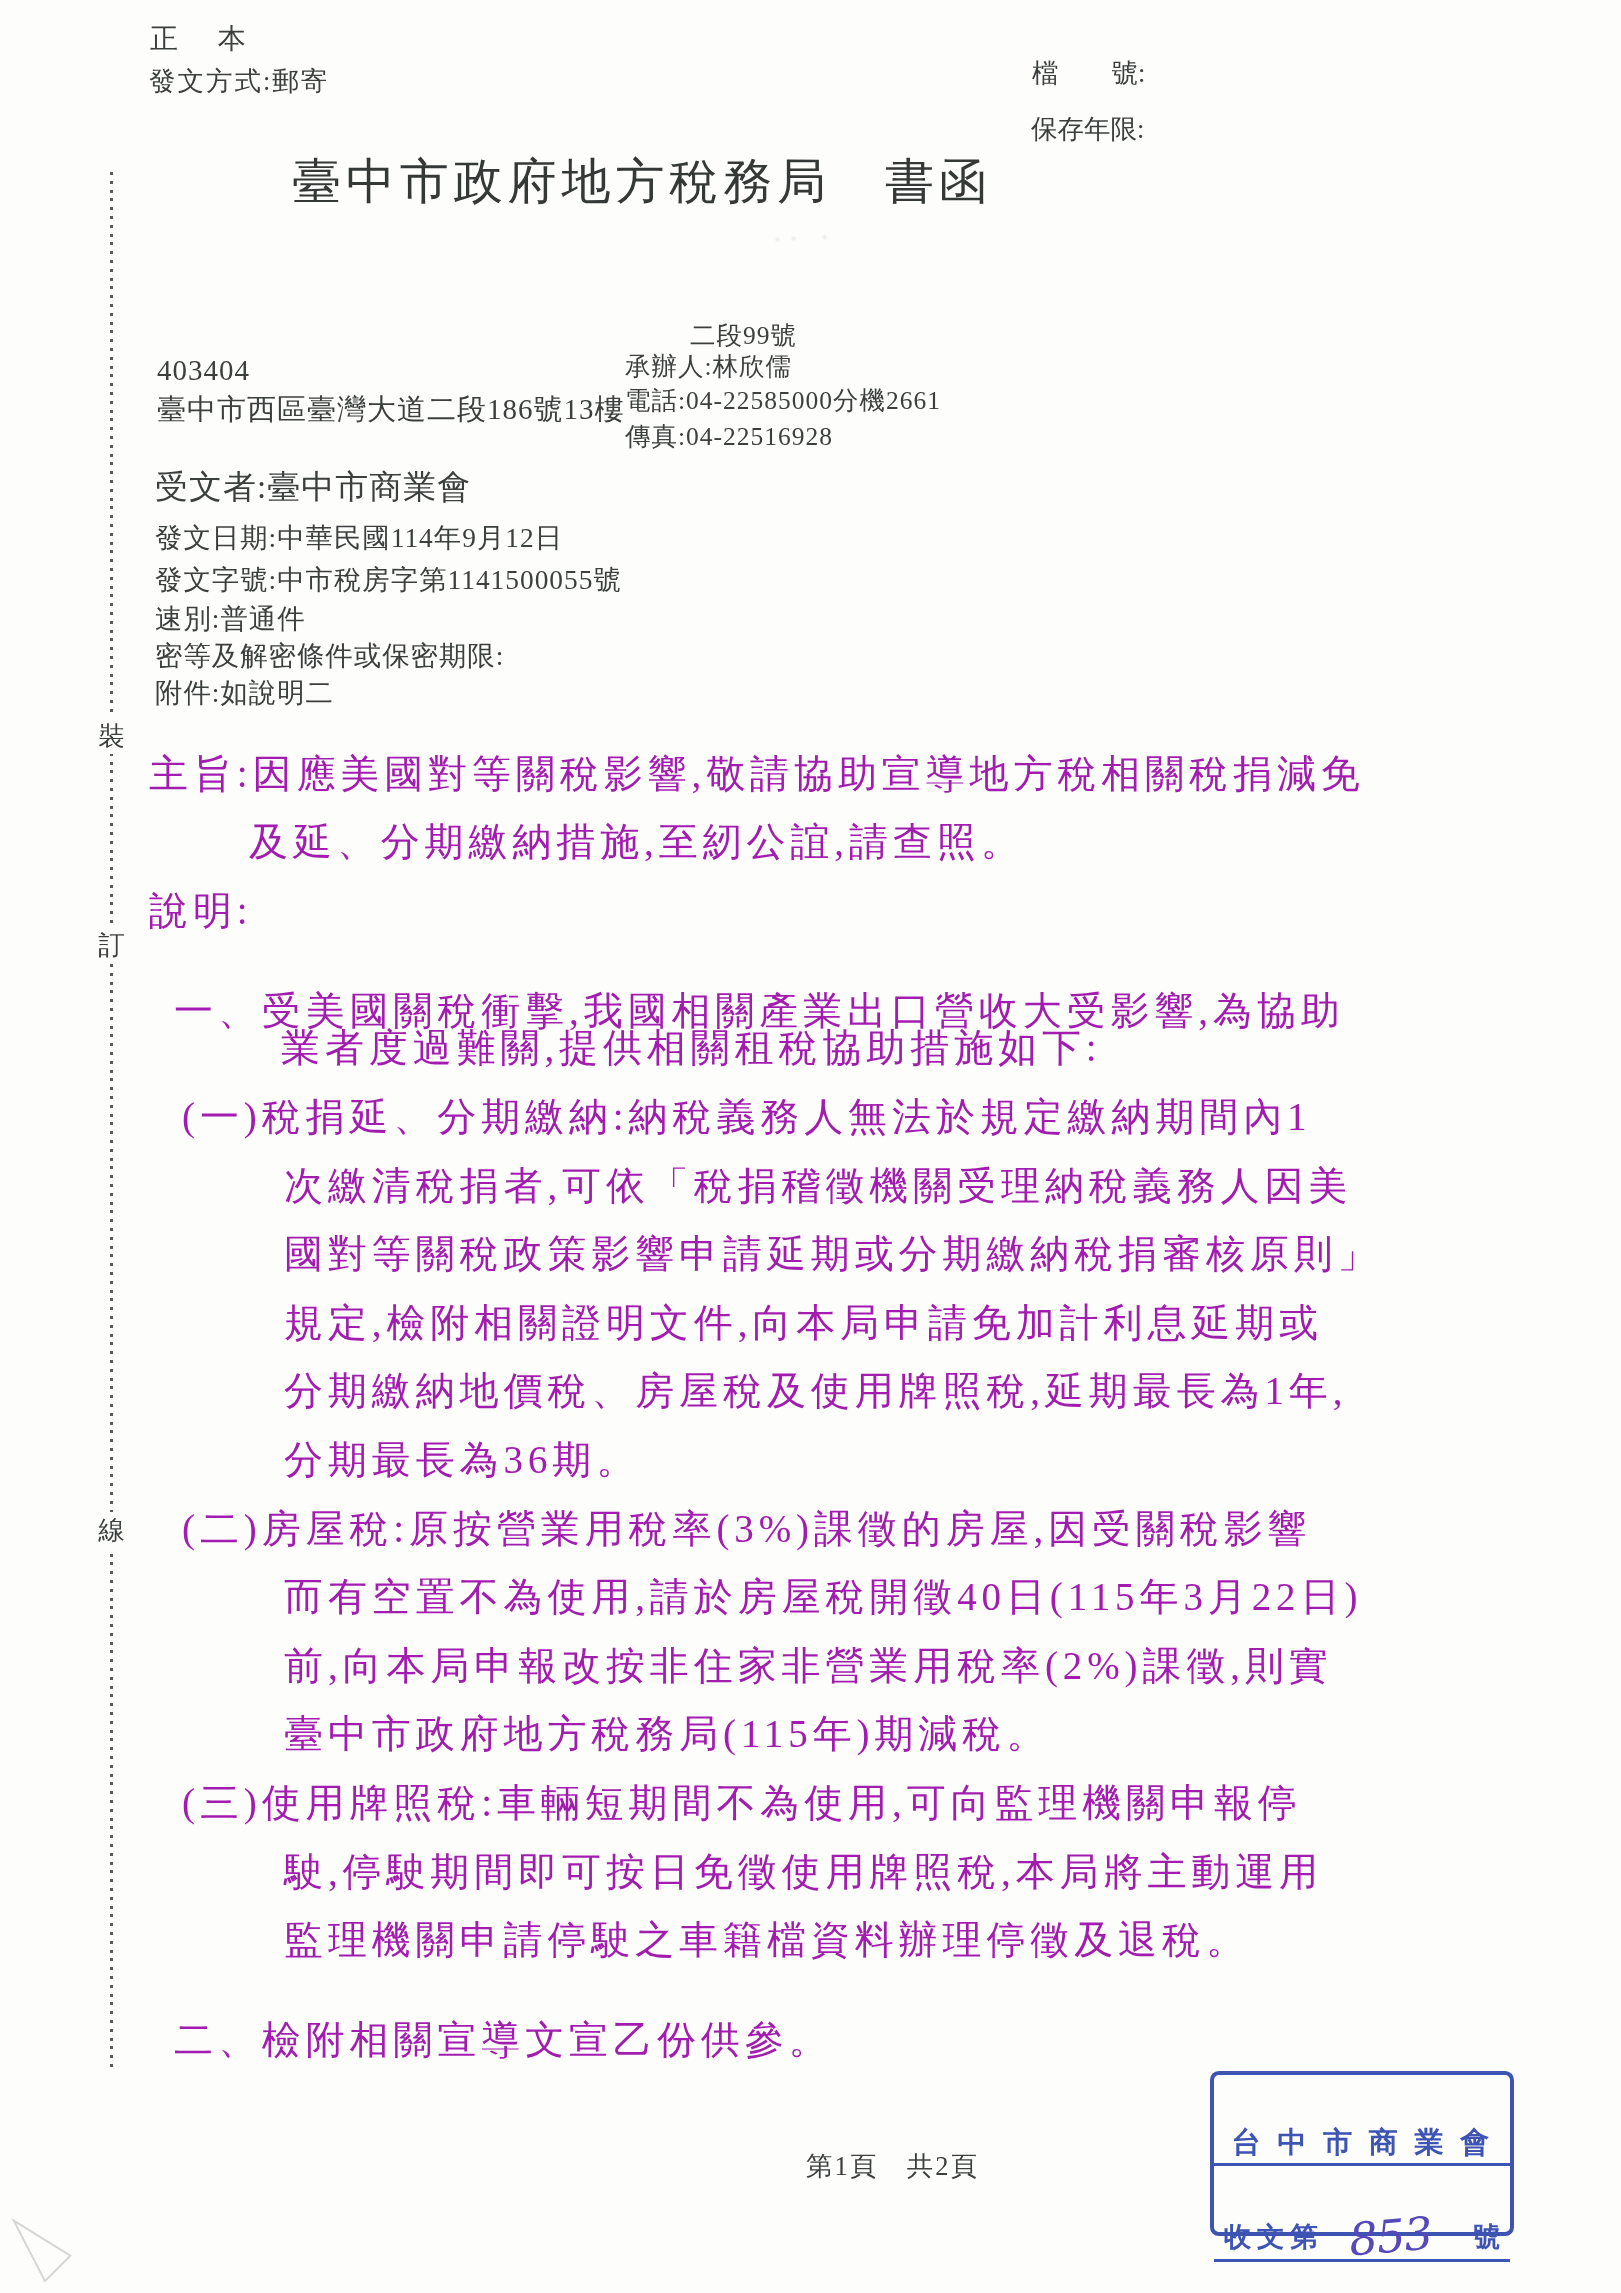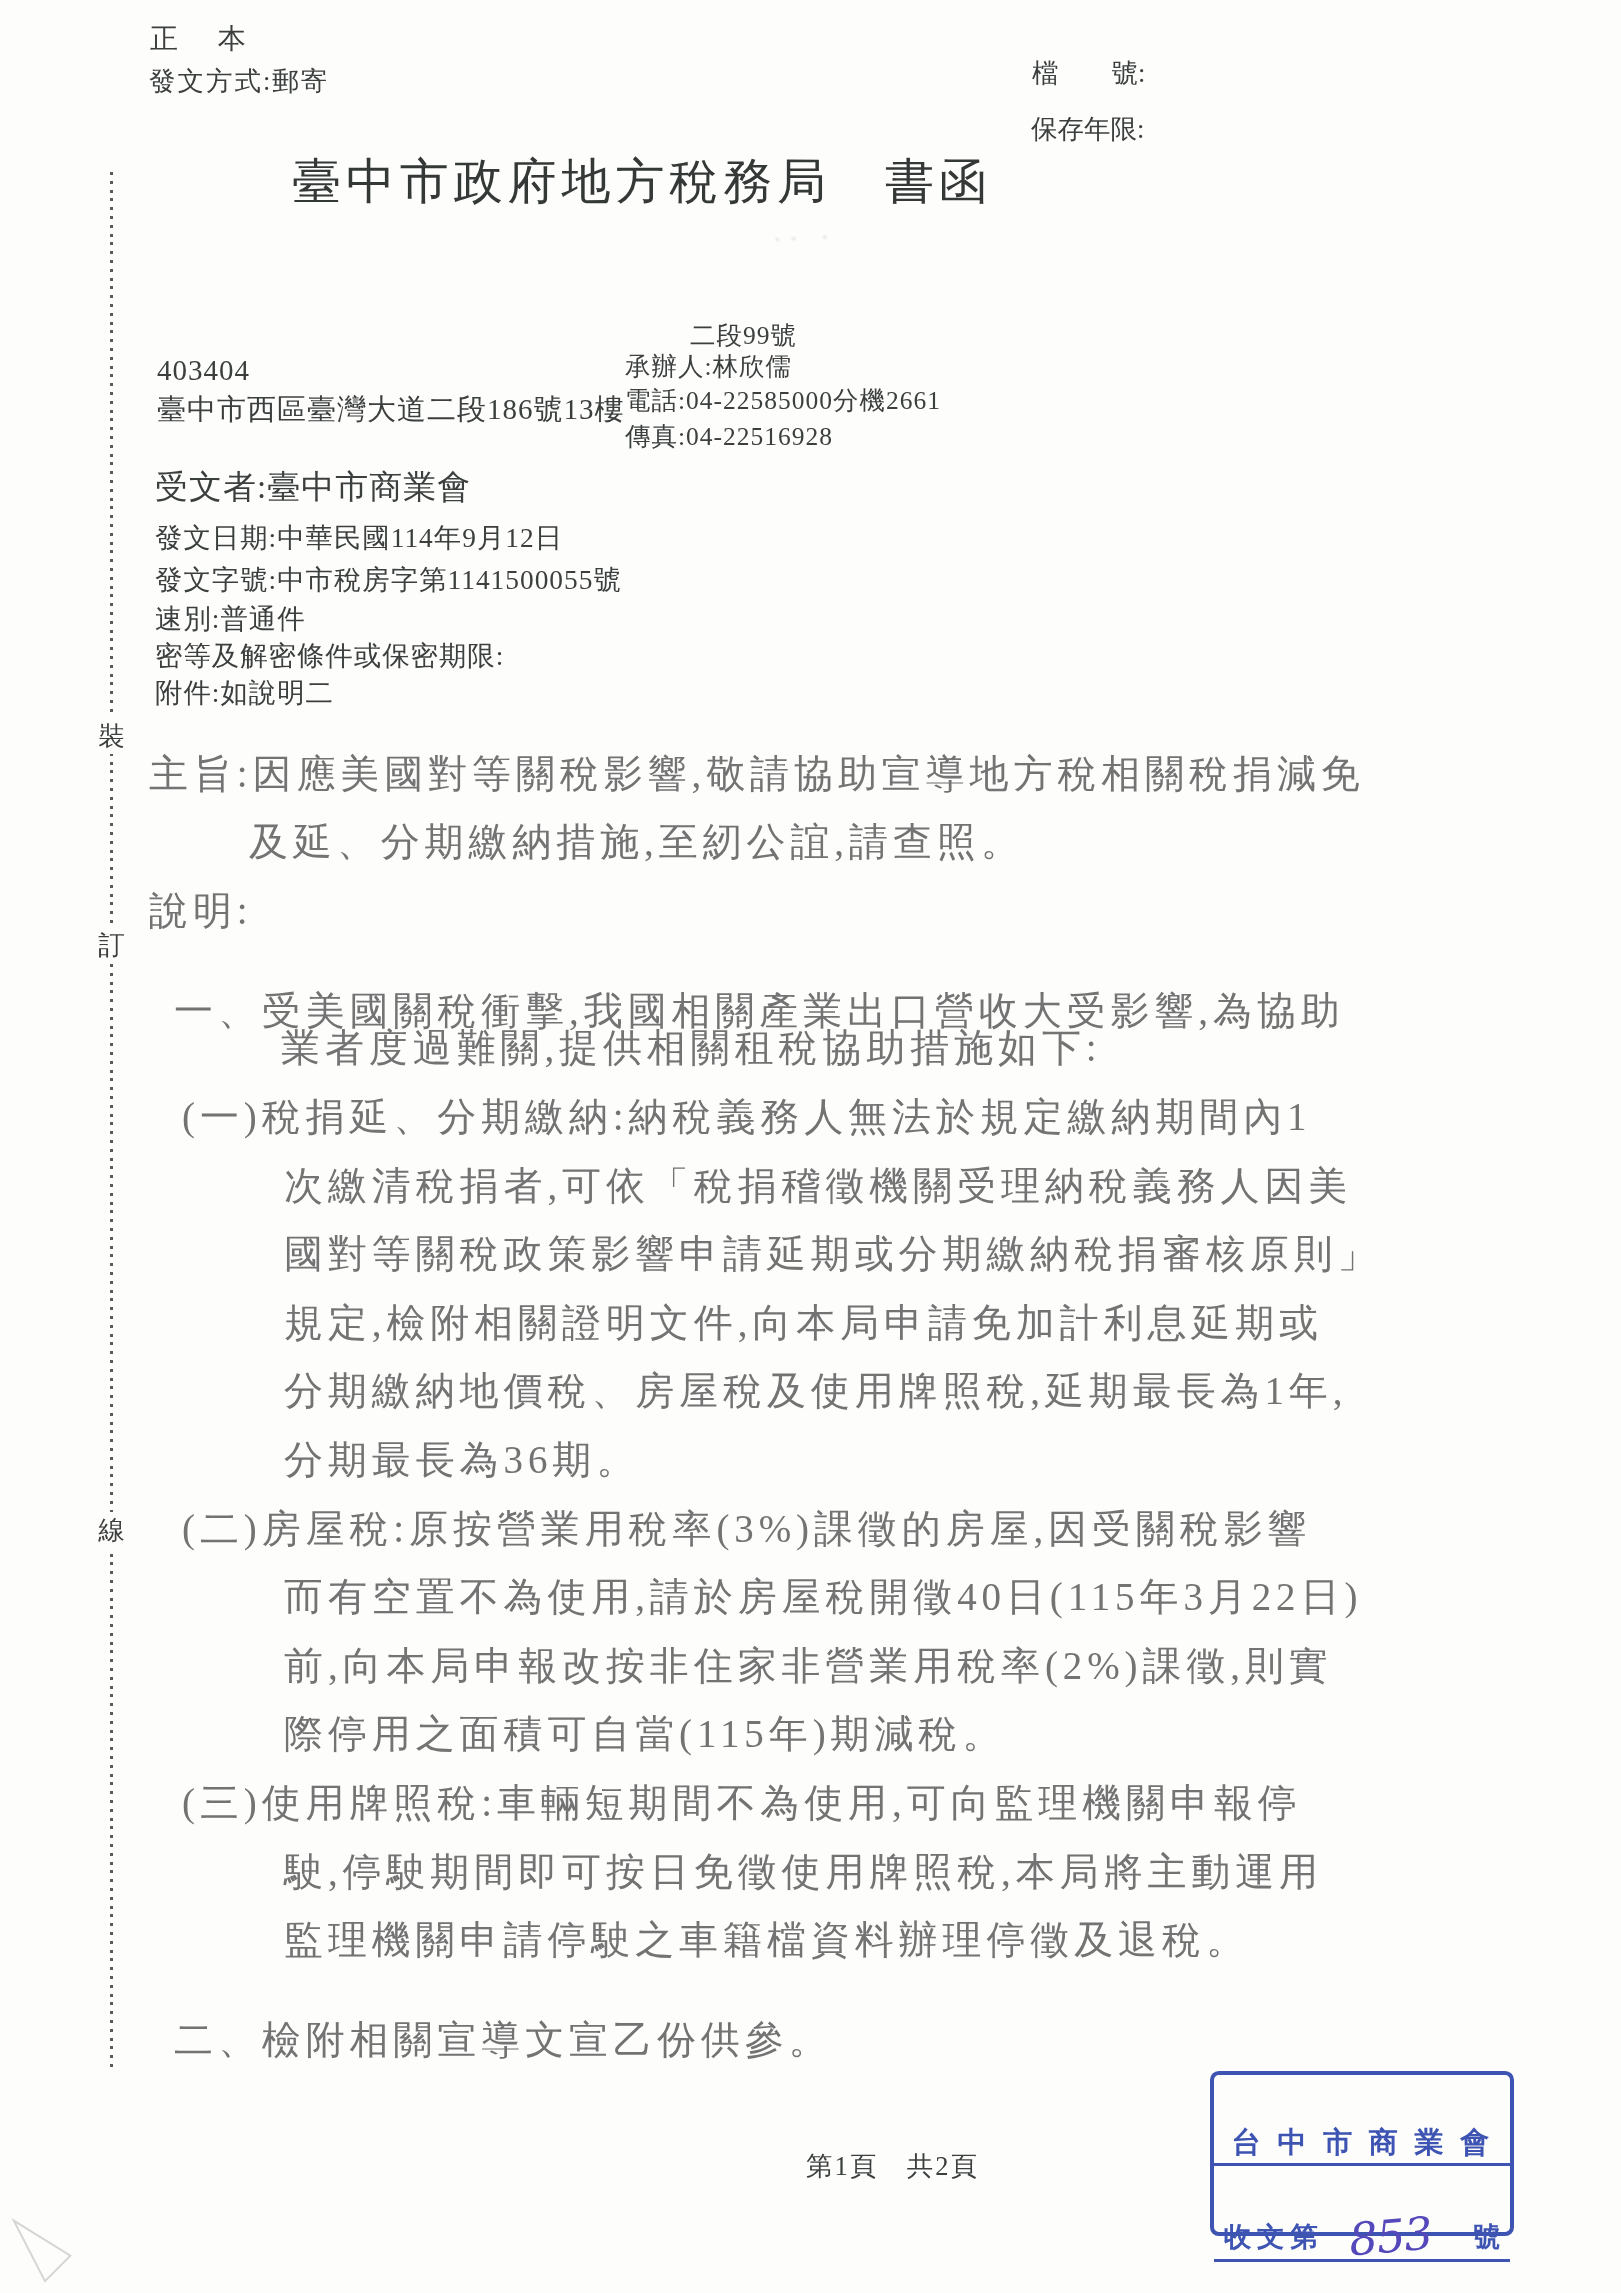--- a/index.html
+++ b/index.html
@@ -34,21 +34,21 @@
 
   
   .meta{font-size:27.4px;letter-spacing:1px;}
   .meta-date{left:155px;top:520px;}
   .meta-docno{left:155px;top:562px;}
   .meta-speed{left:155px;top:601px;}
   .meta-security{left:155px;top:638px;}
   .meta-attach{left:155px;top:675px;}
 
   
-  .bline{position:absolute;font-size:39px;letter-spacing:4.9px;white-space:nowrap;color:#737373;}
+  .bline{position:absolute;font-size:39px;letter-spacing:4.9px;white-space:nowrap;color:#a21caf;}
   .ind-a{left:149px;}
   .ind-b{left:249px;}
   .ind-c{left:174px;margin-top:31px;}
   .ind-d{left:281px;}
   .ind-e{left:182px;}
   .ind-f{left:284px;}
 
   
   .page-info{left:806px;top:2148px;font-size:26.5px;letter-spacing:2px;}
 
@@ -137,21 +137,21 @@
       <div class="bline ind-d" style="top: 1021px;">業者度過難關,提供相關租稅協助措施如下:</div>
       <div class="bline ind-e" style="top: 1090px;">(一)稅捐延、分期繳納:納稅義務人無法於規定繳納期間內1</div>
       <div class="bline ind-f" style="top: 1159px;">次繳清稅捐者,可依「稅捐稽徵機關受理納稅義務人因美</div>
       <div class="bline ind-f" style="top: 1227px;">國對等關稅政策影響申請延期或分期繳納稅捐審核原則」</div>
       <div class="bline ind-f" style="top: 1296px;">規定,檢附相關證明文件,向本局申請免加計利息延期或</div>
       <div class="bline ind-f" style="top: 1364px;">分期繳納地價稅、房屋稅及使用牌照稅,延期最長為1年,</div>
       <div class="bline ind-f" style="top: 1433px;">分期最長為36期。</div>
       <div class="bline ind-e" style="top: 1502px;">(二)房屋稅:原按營業用稅率(3%)課徵的房屋,因受關稅影響</div>
       <div class="bline ind-f" style="top: 1570px;">而有空置不為使用,請於房屋稅開徵40日(115年3月22日)</div>
       <div class="bline ind-f" style="top: 1639px;">前,向本局申報改按非住家非營業用稅率(2%)課徵,則實</div>
-      <div class="bline ind-f" style="top: 1707px;">際停用之面積可自當(115年)期減稅。</div>
+      <div class="bline ind-f" style="top: 1707px;">臺中市政府地方稅務局(115年)期減稅。</div>
       <div class="bline ind-e" style="top: 1776px;">(三)使用牌照稅:車輛短期間不為使用,可向監理機關申報停</div>
       <div class="bline ind-f" style="top: 1845px;">駛,停駛期間即可按日免徵使用牌照稅,本局將主動運用</div>
       <div class="bline ind-f" style="top: 1913px;">監理機關申請停駛之車籍檔資料辦理停徵及退稅。</div>
       <div class="bline ind-c" style="top: 1982px;">二、檢附相關宣導文宣乙份供參。</div>
     </div>
 
   <div class="abs page-info">第1頁　共2頁</div>
 
   <div class="stamp">
     <div class="stamp-row stamp-org">台中市商業會</div>

